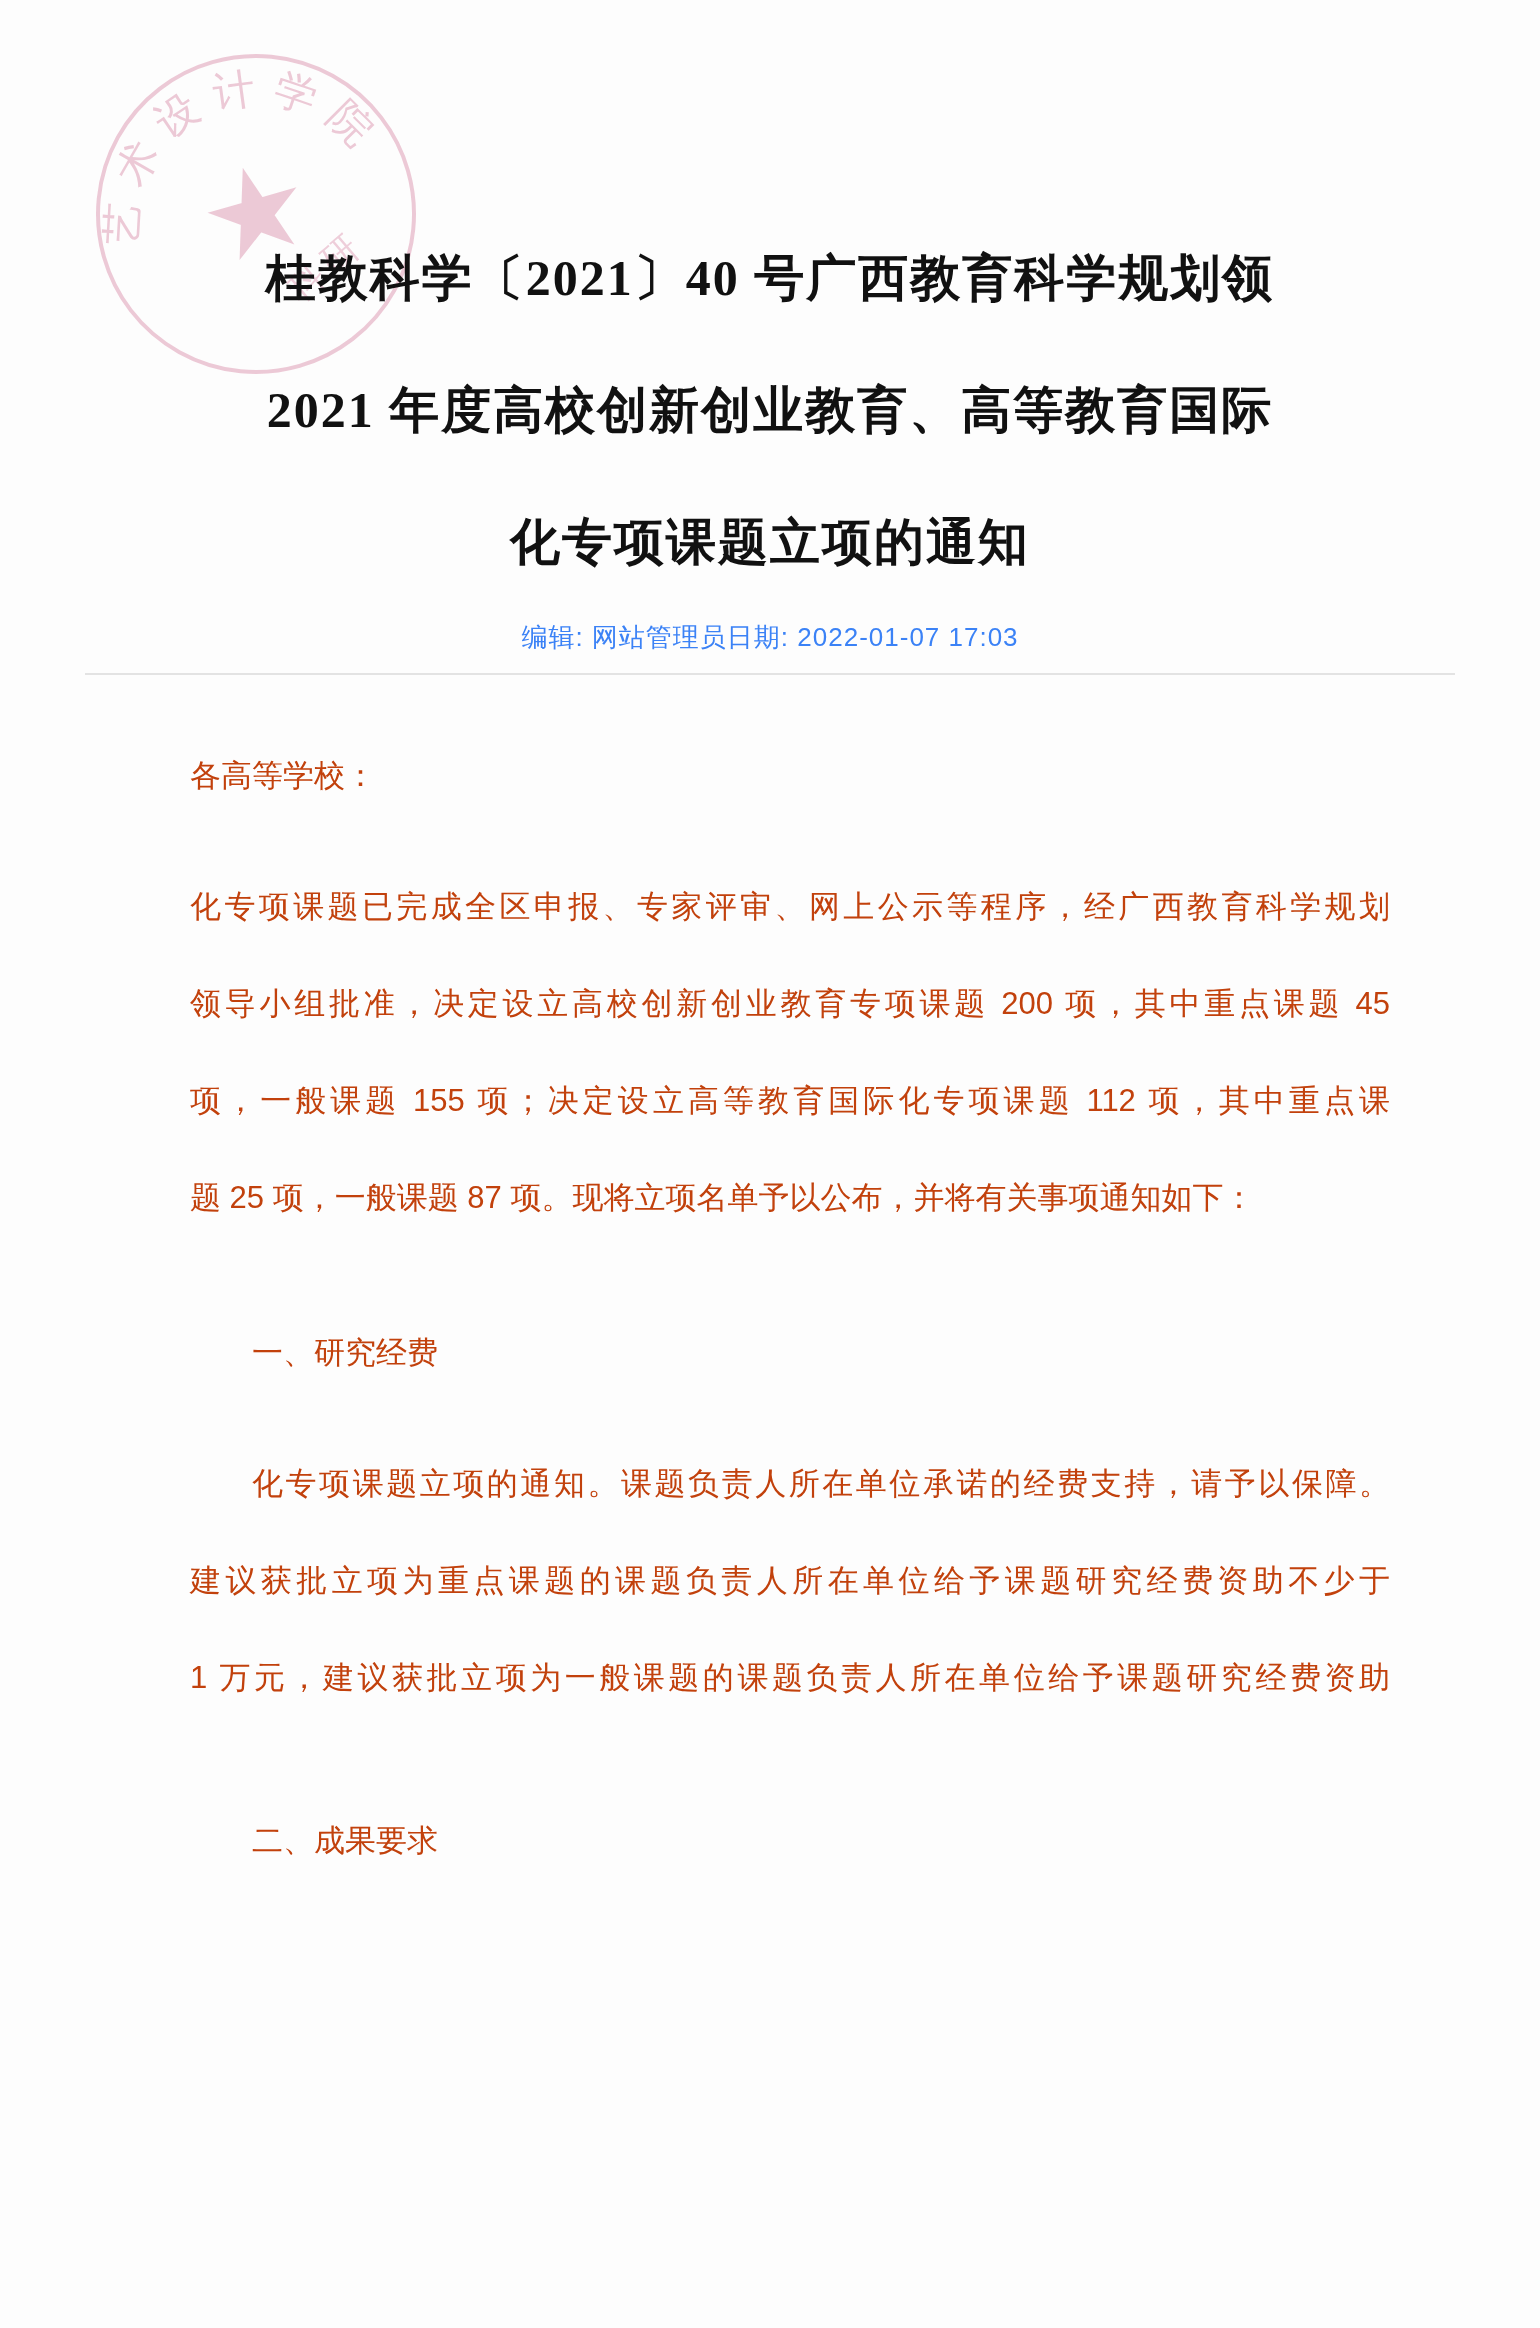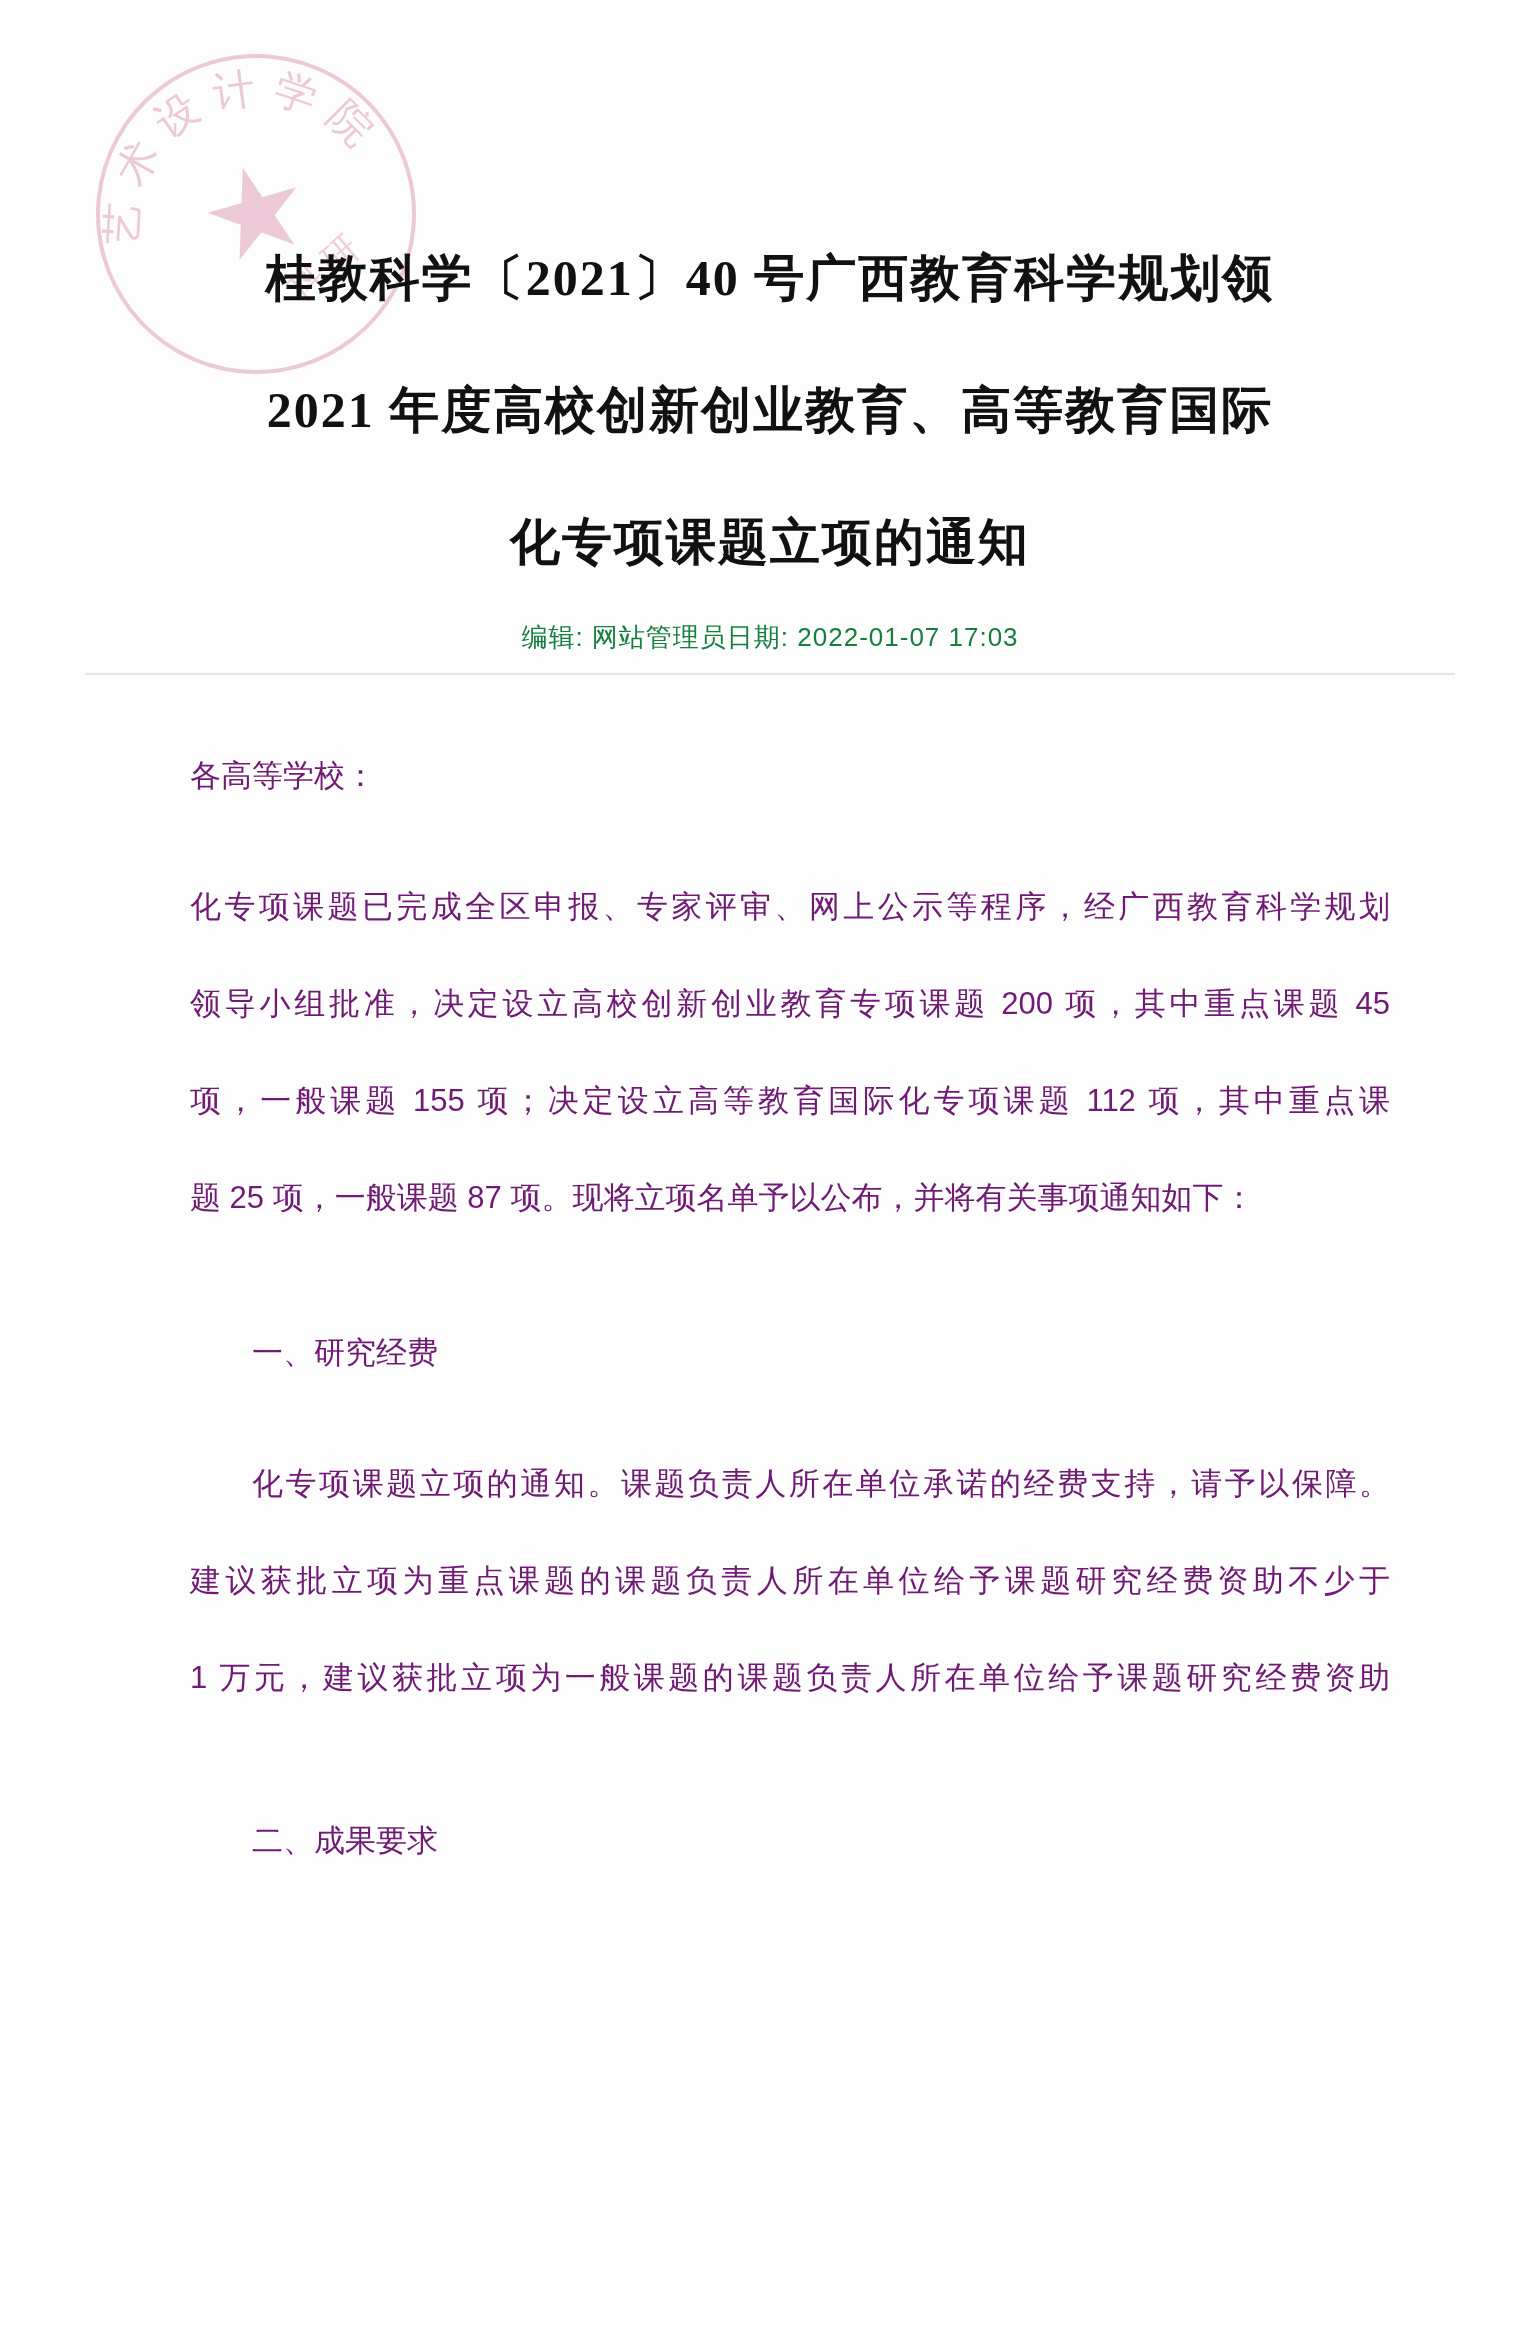--- a/index.html
+++ b/index.html
@@ -56,35 +56,35 @@
     letter-spacing: 2px;
     color: #111111;
     white-space: nowrap;
   }
 
   
   .meta-line {
     margin-top: 12px;
     text-align: center;
     font-size: 26px;
-    color: #15803d;
+    color: #3b82f6;
     letter-spacing: 1px;
   }
   .divider {
     margin: 18px auto 0 auto;
     width: 1370px;
     height: 0;
     border-top: 2px solid #e3e3e3;
   }
 
   
   .body-block {
     padding: 0 150px 0 190px;
     font-size: 31px;
-    color: #701a75;
+    color: #c2410c;
   }
   .salutation {
     margin-top: 52px;
     line-height: 97px;
     text-align: left;
   }
   .para { margin-top: 34px; }
   .jline {
     line-height: 97px;
     text-align: justify;

